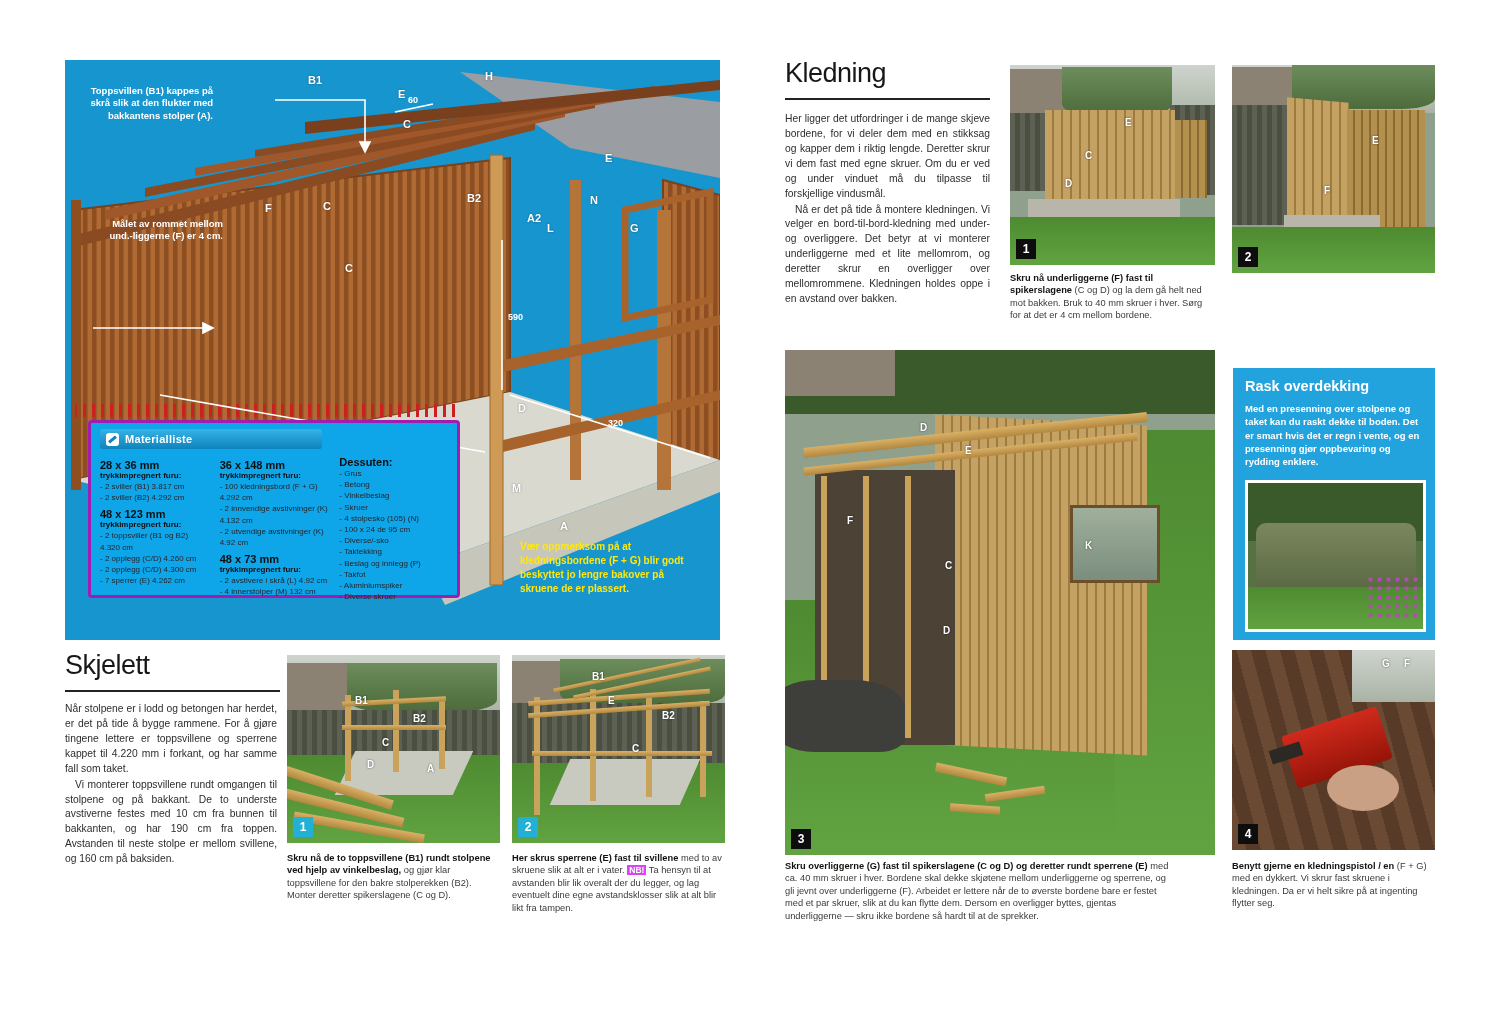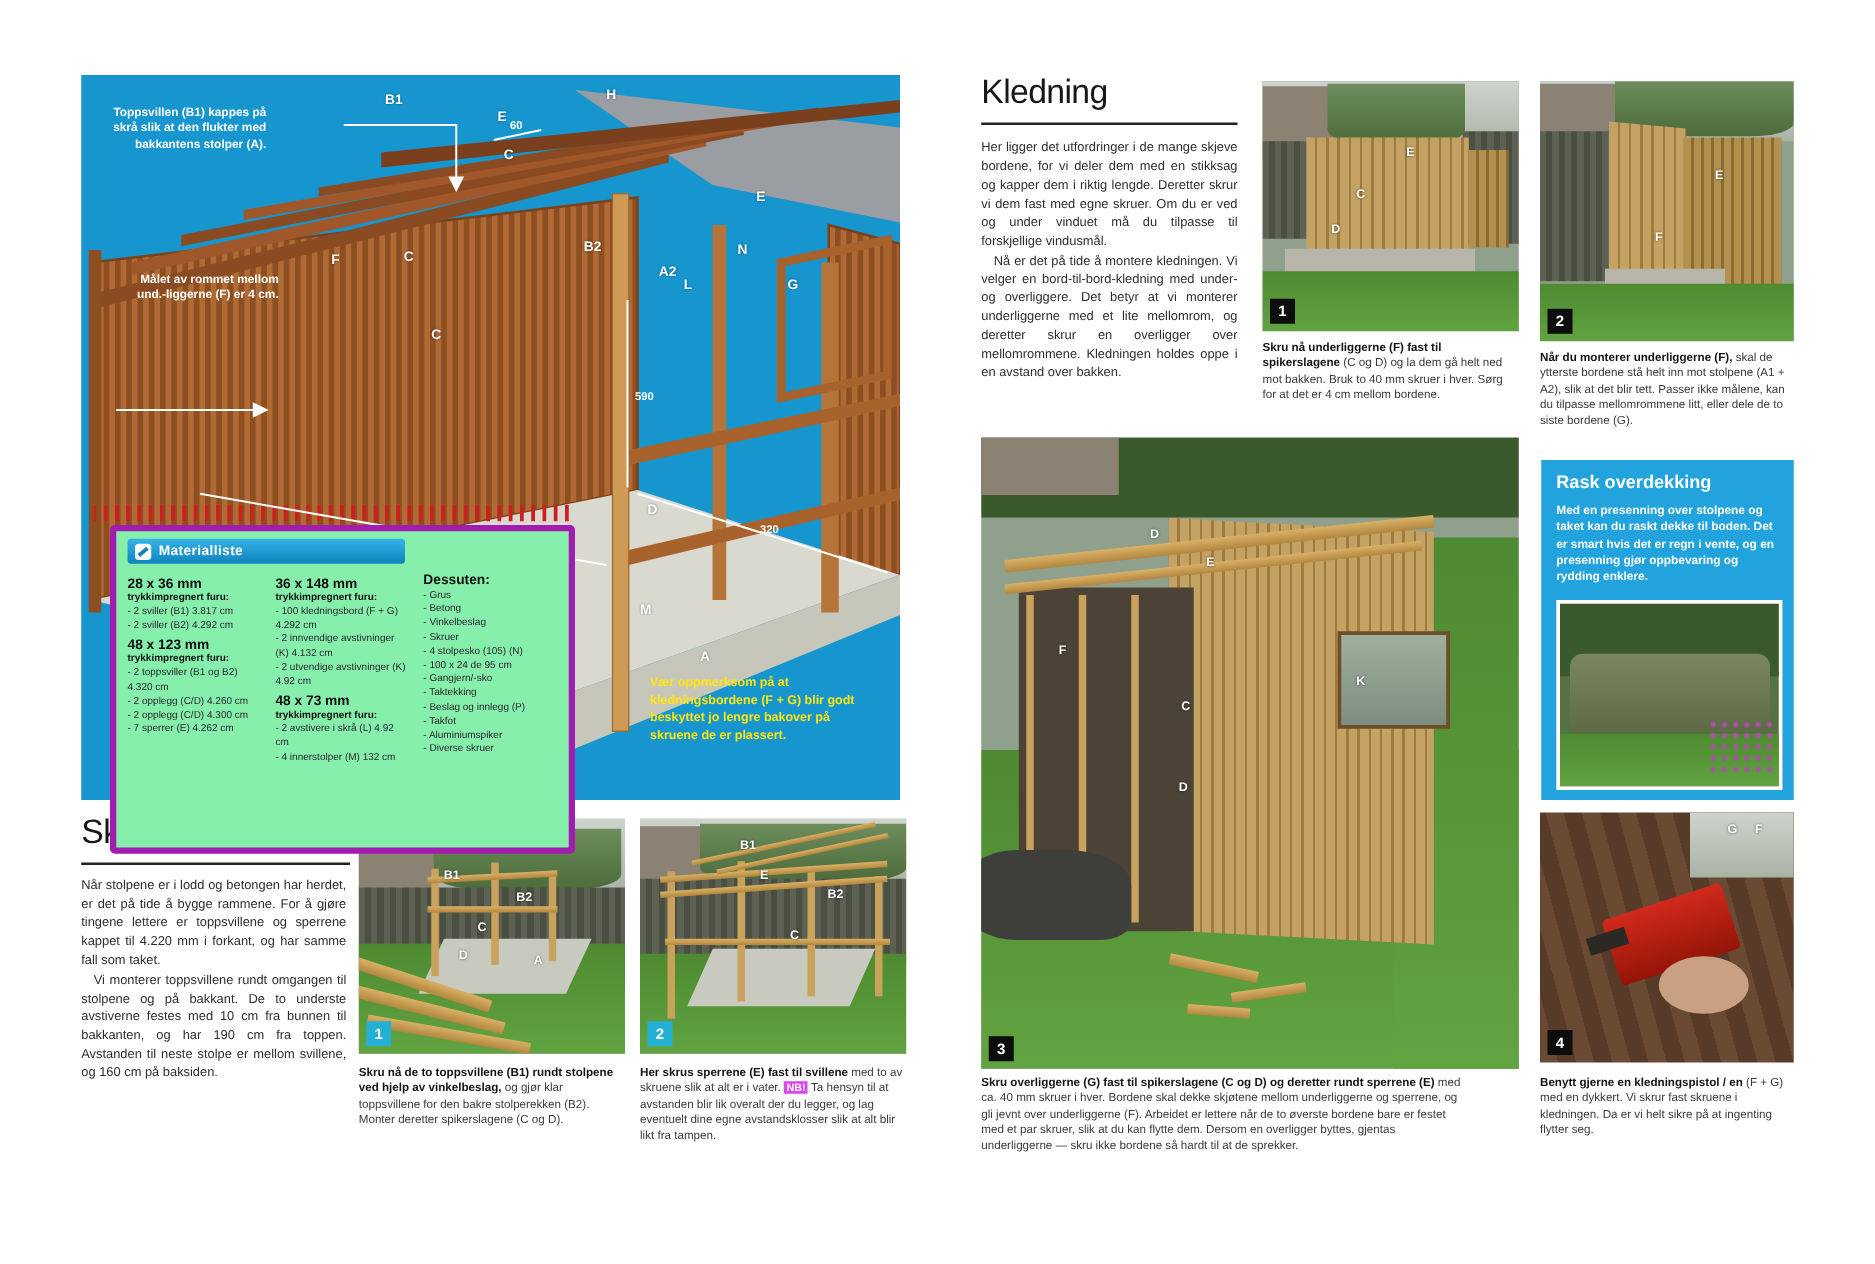--- a/index.html
+++ b/index.html
@@ -7,21 +7,21 @@
         font-family:"Liberation Sans", sans-serif;}
 
   
   .bluepanel{position:absolute;left:65px;top:60px;width:655px;height:580px;background:#1795cf;overflow:hidden;}
   .co{position:absolute;color:#ffffff;font-weight:700;font-size:9.5px;line-height:1.3;text-align:right;z-index:5;}
   .ynote{position:absolute;color:#ffe70f;font-weight:700;font-size:10px;line-height:1.4;z-index:5;}
   .dlabel{position:absolute;color:#ffffff;font-weight:800;font-size:11px;z-index:4;text-shadow:0 0 2px rgba(0,0,0,.45);}
   .ddim{position:absolute;color:#ffffff;font-weight:700;font-size:9px;z-index:4;}
 
   
-  .mat{position:absolute;left:88px;top:420px;width:372px;height:263px;background:#86efac;border:5px solid #a21caf;
+  .mat{position:absolute;left:88px;top:420px;width:372px;height:178px;background:#0ea5e9;border:3px solid #a21caf;
        border-radius:4px;padding:6px 9px;box-sizing:border-box;z-index:6;}
   .matbar{height:20px;width:210px;background:linear-gradient(#36b3e6,#0e83bd);border-radius:3px;
           display:flex;align-items:center;gap:6px;padding:0 6px;}
   .maticon{width:13px;height:13px;background:#ffffff;border-radius:3px;position:relative;flex:0 0 auto;}
   .maticon::after{content:"";position:absolute;left:2px;top:5px;width:9px;height:3px;background:#0e83bd;transform:rotate(-40deg);}
   .mattitle{color:#ffffff;font-weight:800;font-size:11px;letter-spacing:.3px;}
   .matcols{display:flex;gap:11px;margin-top:5px;}
   .matcol{width:114px;}
   .mh{font-weight:800;font-size:11px;color:#0f0f0f;margin:5px 0 0;}
   .ms{font-weight:800;font-size:8px;color:#0f0f0f;margin:0 0 1px;}
@@ -189,21 +189,21 @@
         <p class="mi">4 innerstolper (M) 132 cm</p>
       </div>
       <div class="matcol">
         <p class="mh" style="margin-top:2px;">Dessuten:</p>
         <p class="mi">Grus</p>
         <p class="mi">Betong</p>
         <p class="mi">Vinkelbeslag</p>
         <p class="mi">Skruer</p>
         <p class="mi">4 stolpesko (105) (N)</p>
         <p class="mi">100 x 24 de 95 cm</p>
-        <p class="mi">Gangjern/-sko</p>
+        <p class="mi">Diverse/-sko</p>
         <p class="mi">Taktekking</p>
         <p class="mi">Beslag og innlegg (P)</p>
         <p class="mi">Takfot</p>
         <p class="mi">Aluminiumspiker</p>
         <p class="mi">Diverse skruer</p>
       </div>
     </div>
   </div>
 
   <div class="h1" style="left:65px;top:650px;">Skjelett</div>
@@ -301,24 +301,20 @@
     <div class="house" style="left:0;top:2px;width:60px;height:46px;"></div>
     <div class="hedge" style="left:60px;top:0;width:143px;height:44px;"></div>
     <div class="fence" style="left:0;top:40px;width:58px;height:120px;"></div>
     <div class="clad" style="left:55px;top:35px;width:62px;height:135px;transform:skewY(5deg);"></div>
     <div class="clad2" style="left:115px;top:45px;width:78px;height:118px;"></div>
     <div class="gravel" style="left:52px;top:150px;width:96px;height:22px;"></div>
     <div class="grass" style="left:0;top:162px;width:203px;height:46px;"></div>
     <span class="plabel" style="left:140px;top:70px;">E</span>
     <span class="plabel" style="left:92px;top:120px;">F</span>
     <span class="badge blackb">2</span>
-  </div>
-  <div class="cap" style="left:1232px;top:280px;width:200px;">
-    <b>Når du monterer underliggerne (F),</b>
-    <span>skal de ytterste bordene stå helt inn mot stolpene (A1 + A2), slik at det blir tett. Passer ikke målene, kan du tilpasse mellomrommene litt, eller dele de to siste bordene (G).</span>
   </div>
 
   <div class="ph" style="left:785px;top:350px;width:430px;height:505px;">
     <div class="dkhedge" style="left:0;top:0;width:430px;height:64px;"></div>
     <div class="house" style="left:0;top:0;width:110px;height:46px;"></div>
     <div class="grass" style="left:0;top:250px;width:430px;height:255px;"></div>
     <div class="grass" style="left:330px;top:80px;width:100px;height:430px;"></div>
     <div class="clad" style="left:150px;top:70px;width:212px;height:330px;transform:skewY(3deg);"></div>
     <div class="interior" style="left:30px;top:120px;width:140px;height:275px;"></div>
     <div class="postv" style="left:36px;top:126px;width:6px;height:262px;"></div>

